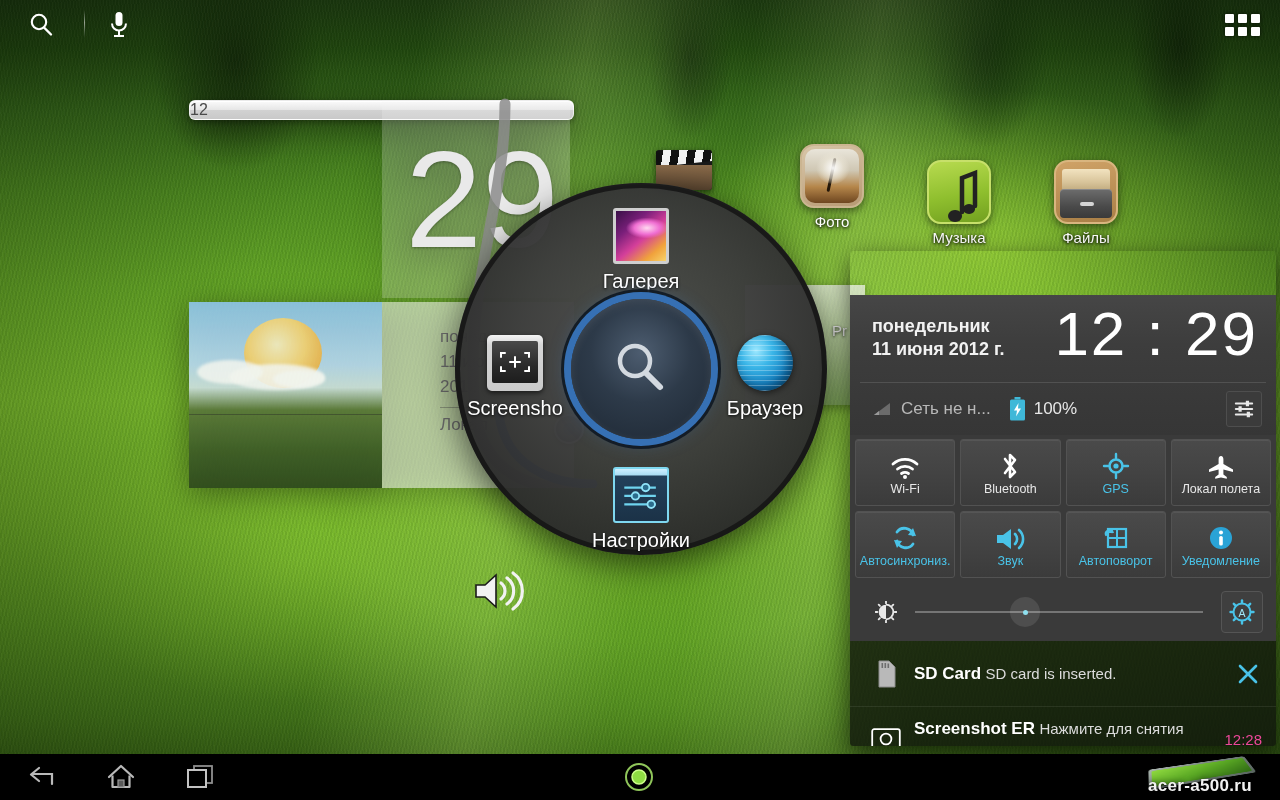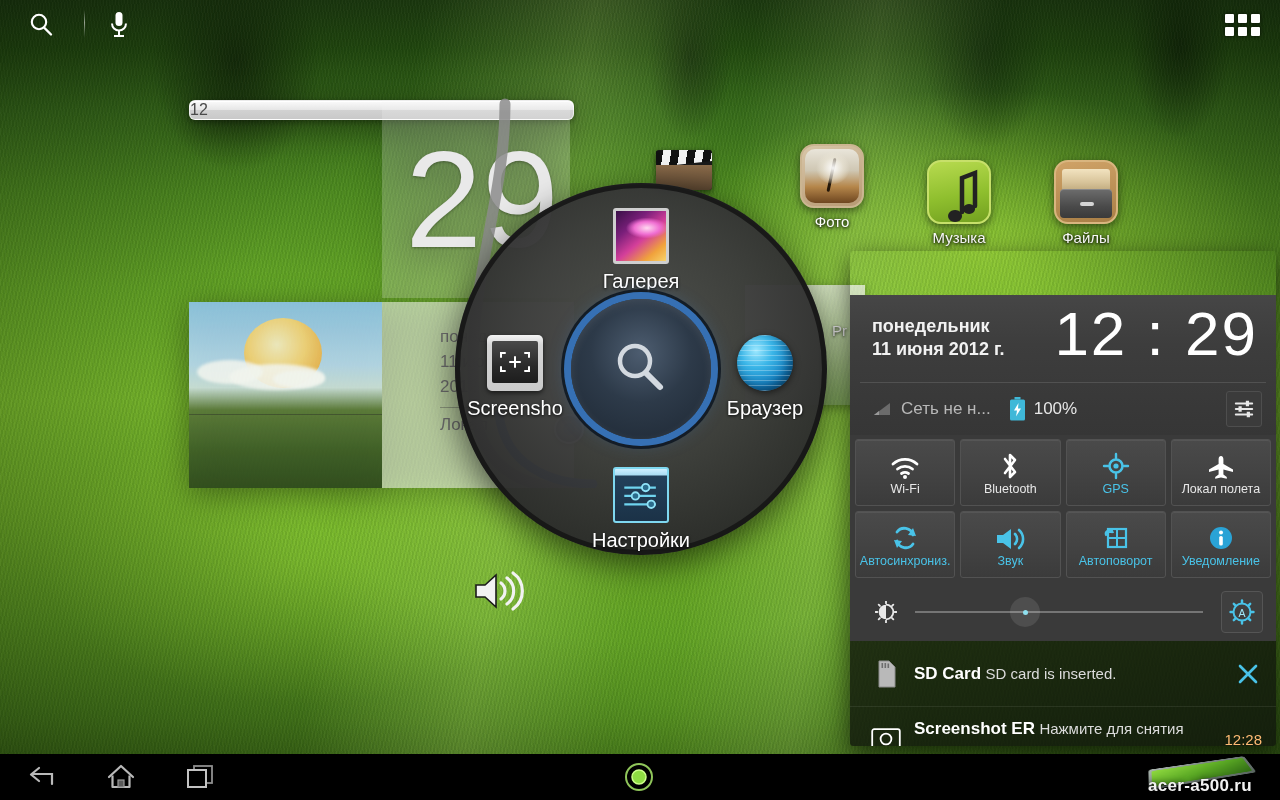--- a/index.html
+++ b/index.html
@@ -241,21 +241,21 @@
 
   
   #notif-list{ background:rgba(14,18,12,0.78); }
   .notif{ display:flex; align-items:center; min-height:65px; padding:10px 14px 10px 18px;
     border-top:1px solid rgba(255,255,255,.08); position:relative; cursor:pointer; }
   .notif:first-child{ border-top:none; }
   .notif-ico{ width:36px; flex:none; display:flex; align-items:center; justify-content:center; }
   .notif-body{ flex:1; padding-left:10px; }
   .notif-title{ font-size:17px; color:#fff; font-weight:bold; line-height:22px; }
   .notif-sub{ font-size:15px; color:#dcdcdc; line-height:21px; }
-  .notif-time{ font-size:15px; color:#fdba74; padding-left:8px; flex:none; }
+  .notif-time{ font-size:15px; color:#ec4899; padding-left:8px; flex:none; }
   #notif-close{ width:28px; height:28px; flex:none; cursor:pointer; display:flex; align-items:center; justify-content:center; }
 
   
   #navbar{ position:absolute; left:0; bottom:0; width:1280px; height:46px; background:#000; z-index:45; }
   .nav-btn{ position:absolute; top:6px; width:46px; height:34px; display:flex; align-items:center;
     justify-content:center; cursor:pointer; }
   #nav-back{ left:18px; }
   #nav-home{ left:98px; }
   #nav-recent{ left:178px; }
   #nav-pie-dot{ position:absolute; left:622px; top:6px; width:34px; height:34px; cursor:pointer; }

